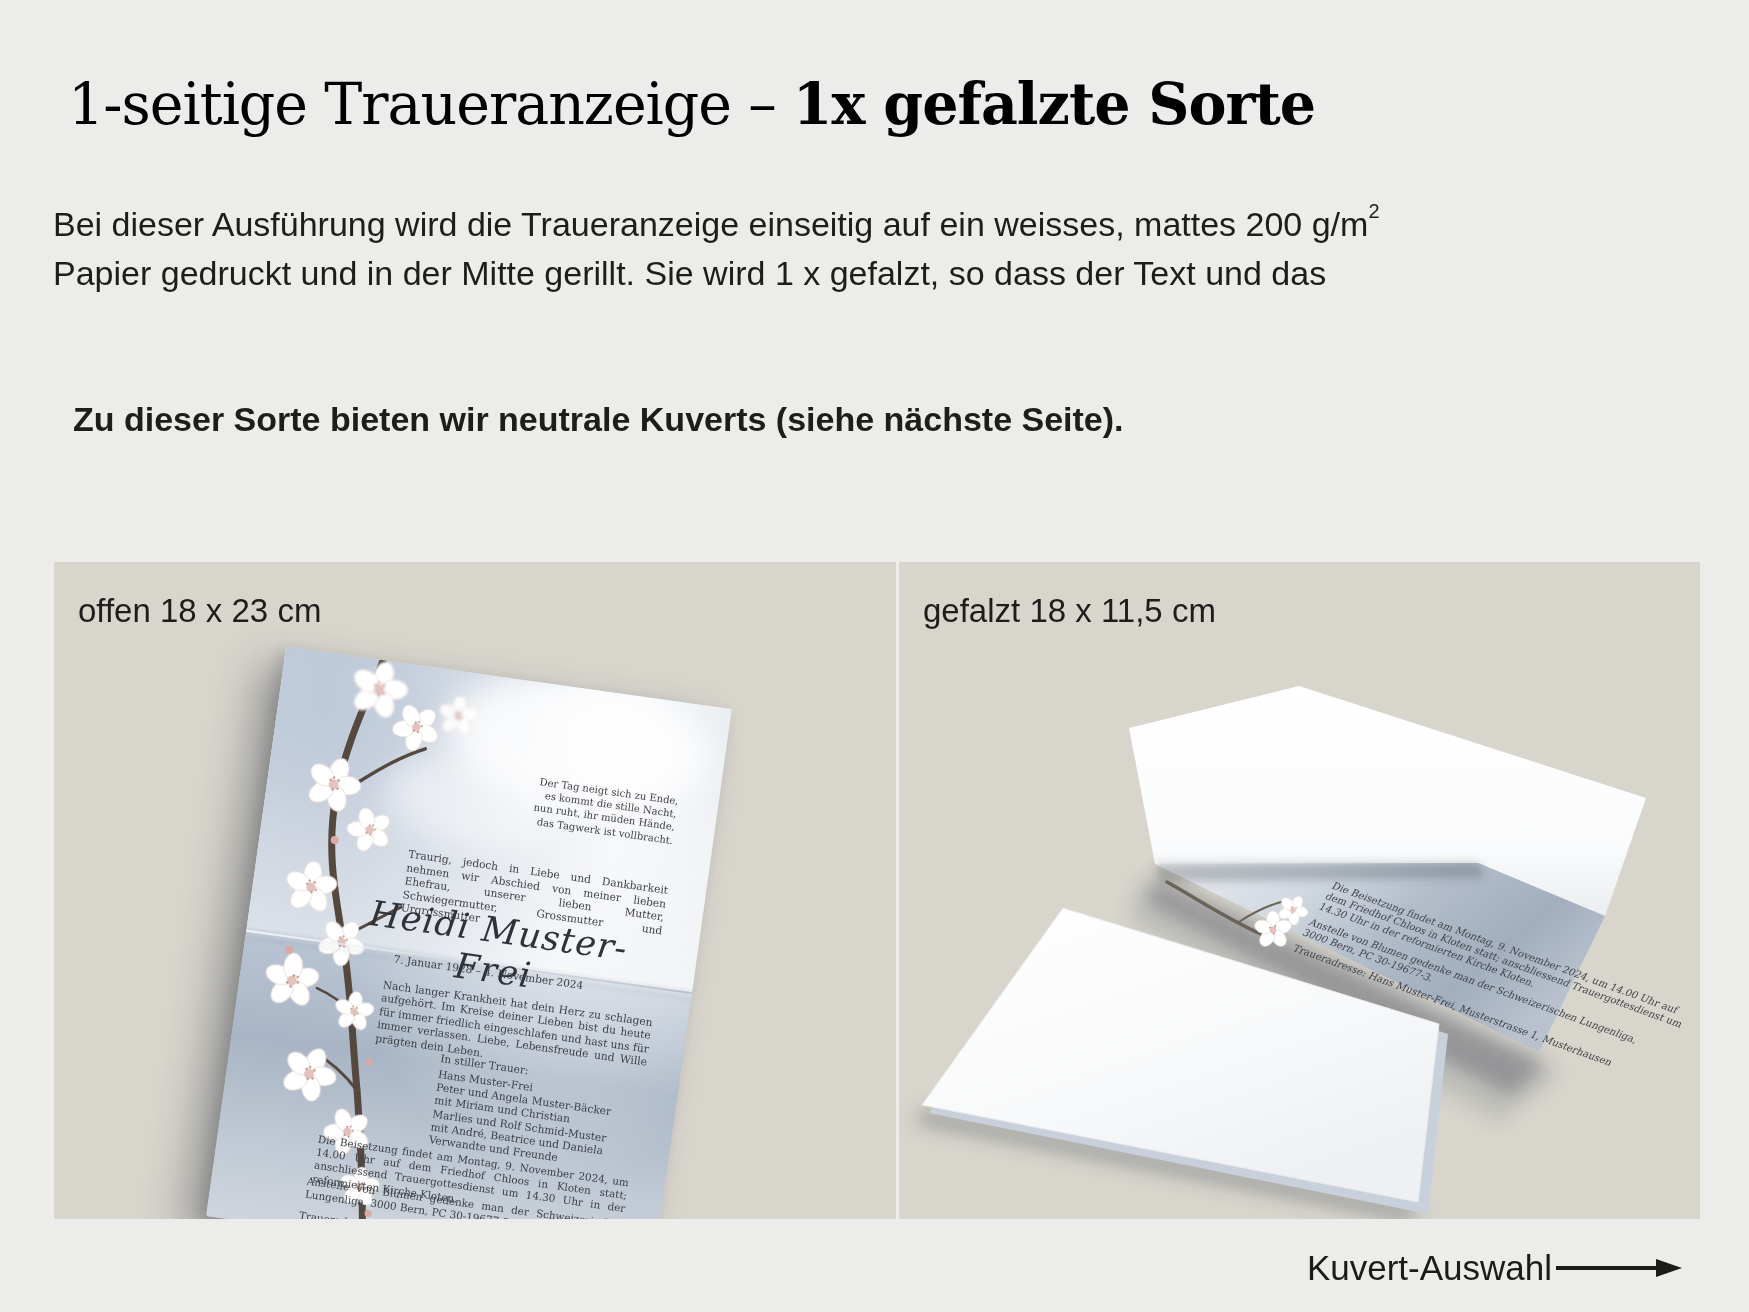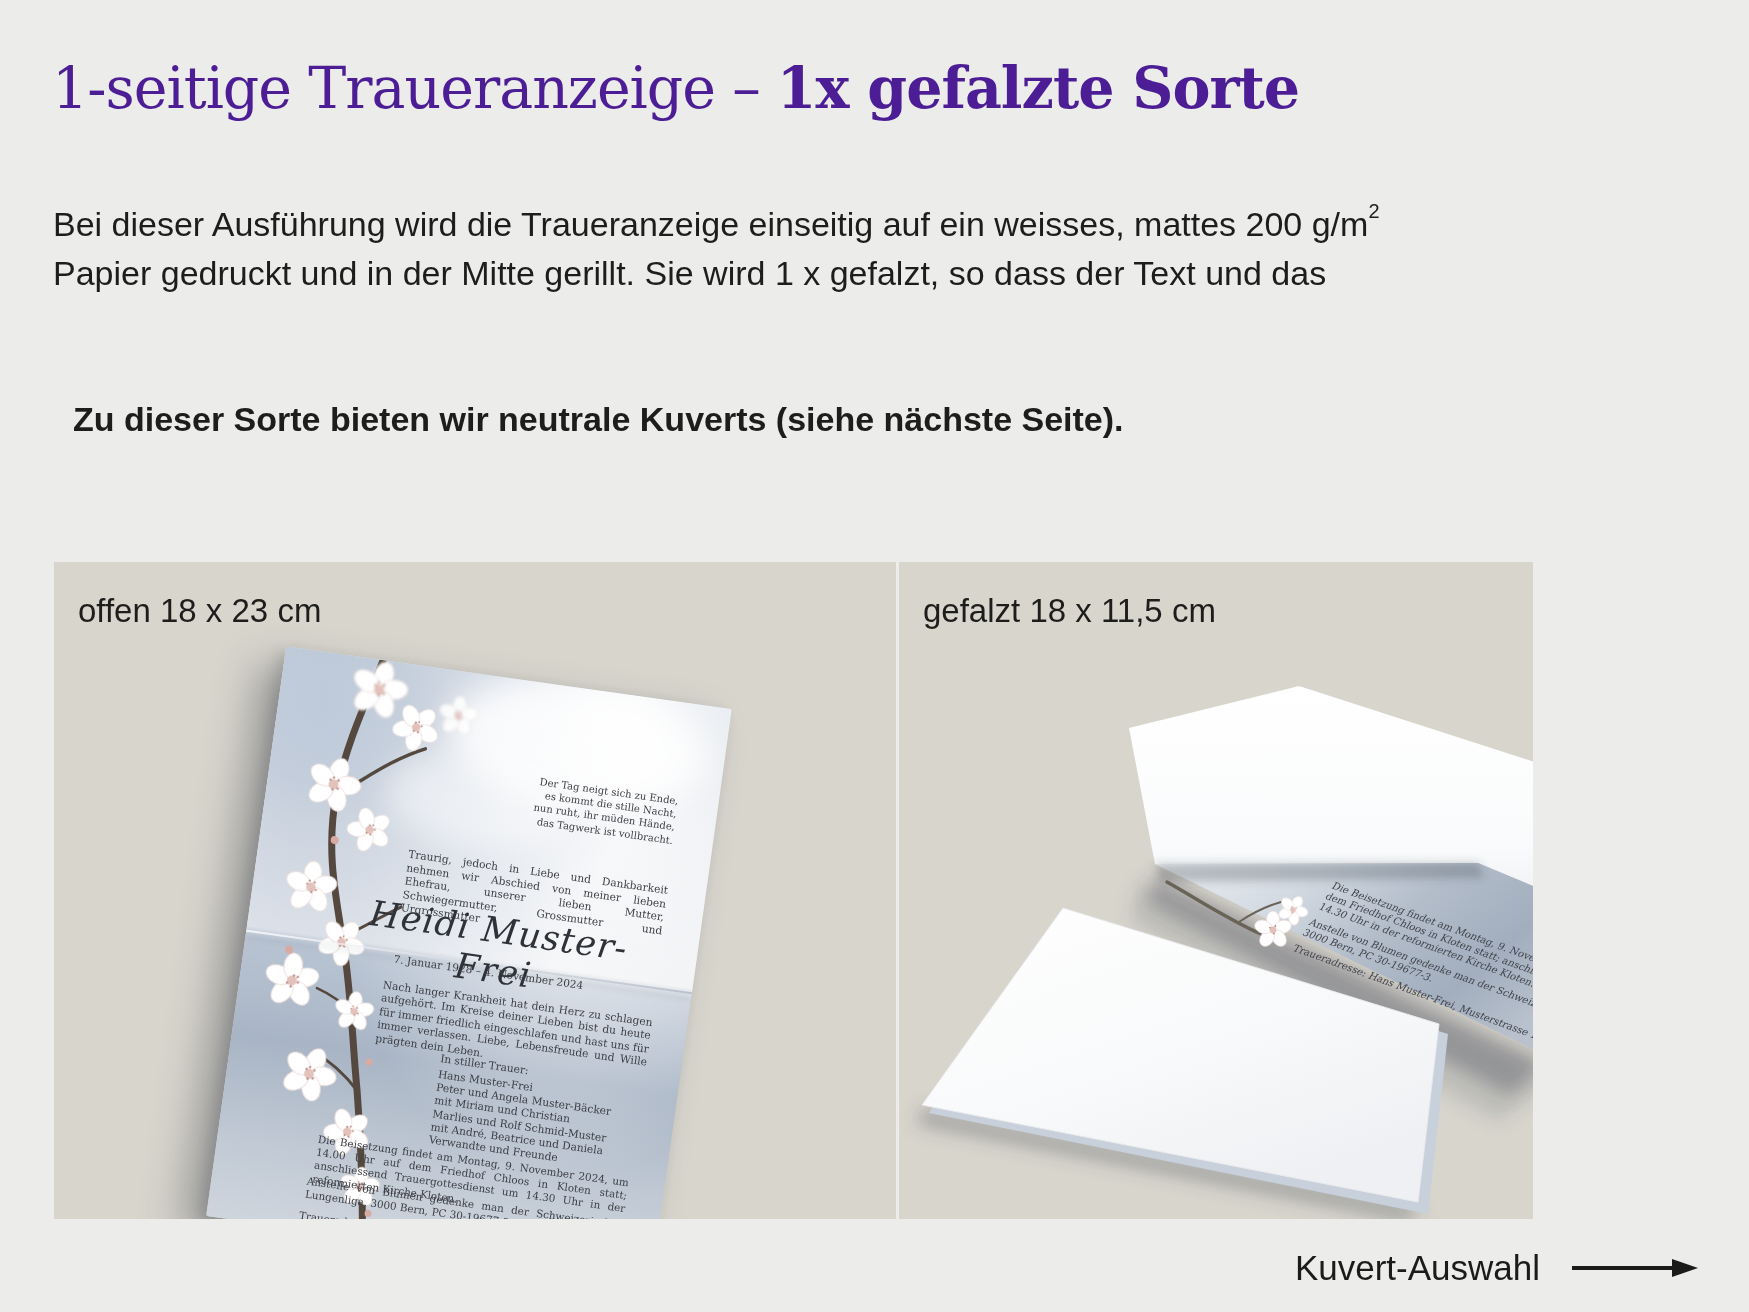--- a/index.html
+++ b/index.html
@@ -4,39 +4,39 @@
 <style>
   html,body{margin:0;padding:0;overflow:hidden;}
   body{
     width:1749px;height:1312px;position:relative;
     background:#ECECEA;
     font-family:"Liberation Sans", sans-serif;
     color:#1B1B19;
   }
   
   .page-title{
-    position:absolute;left:52px;top:52px;margin:0;
+    position:absolute;left:52px;top:52px;margin:16px;
     font-family:"DejaVu Serif", serif;
     font-size:57px;line-height:72px;font-weight:normal;
-    letter-spacing:-1px;color:#4c1d95;white-space:nowrap;
+    letter-spacing:-1px;color:#000000;white-space:nowrap;
   }
   .page-title .bold{font-weight:bold;}
   .intro{
     position:absolute;left:53px;top:200px;
     font-size:34px;line-height:49px;color:#1d1d1b;
   }
   .intro sup{font-size:20px;line-height:0;vertical-align:18px;}
   .note{
     position:absolute;left:53px;top:400px;
     font-size:34px;font-weight:bold;color:#1d1d1b;margin-left:20px;
   }
   
   .panel{position:absolute;top:562px;width:802px;height:657px;background:#D8D5CD;overflow:hidden;}
   .panel.open{left:54px;padding-left:40px;}
-  .panel.folded{left:899px;width:634px;}
+  .panel.folded{left:899px;width:801px;}
   .panel-label{position:absolute;left:24px;top:30px;font-size:33px;color:#1d1d1b;}
   
   .opencard{
     position:absolute;left:190px;top:113px;width:450px;height:575px;
     transform:rotate(8deg);border-radius:2px;overflow:hidden;
     background:linear-gradient(180deg,#d4dbe4 0%,#e7eaef 28%,#eef0f3 49%,#bfc9d6 51%,#a9b5c5 68%,#c0c9d4 86%,#cfd5dd 100%);
     box-shadow:-24px 20px 40px rgba(55,60,72,.38), -6px 6px 14px rgba(55,60,72,.20);
   }
   .opencard::before{
     content:"";position:absolute;inset:0;
@@ -58,22 +58,22 @@
   .c-trauer{left:210px;top:380px;font-size:10.6px;}
   .c-mourners{left:210px;top:396px;font-size:10.6px;line-height:13.2px;}
   .c-funeral{left:100px;top:477px;width:314px;font-size:10.4px;line-height:13.2px;text-align:justify;}
   .c-flowers{left:95px;top:520px;width:320px;font-size:10.4px;line-height:13.2px;text-align:justify;}
   .c-address{left:92px;top:555px;font-size:10.4px;}
   
   .foldedscene{position:absolute;left:0;top:0;}
   .folded-text{font-family:"DejaVu Serif", serif;font-size:10px;fill:#41434a;}
   
   .footer{
-    position:absolute;right:49px;top:1245px;height:46px;
-    display:flex;align-items:center;gap:30px;cursor:pointer;
+    position:absolute;right:65px;top:1245px;height:46px;
+    display:flex;align-items:center;gap:2px;cursor:pointer;
   }
   .footer-label{font-size:35px;color:#1b1b19;}
 </style>
 </head>
 <body>
 
 <h1 class="page-title"><span>1-seitige Traueranzeige – </span><span class="bold">1x gefalzte Sorte</span></h1>
 
 <div class="intro">
   <div><span>Bei dieser Ausführung wird die Traueranzeige einseitig auf ein weisses, mattes 200 g/m</span><sup>2</sup></div>

